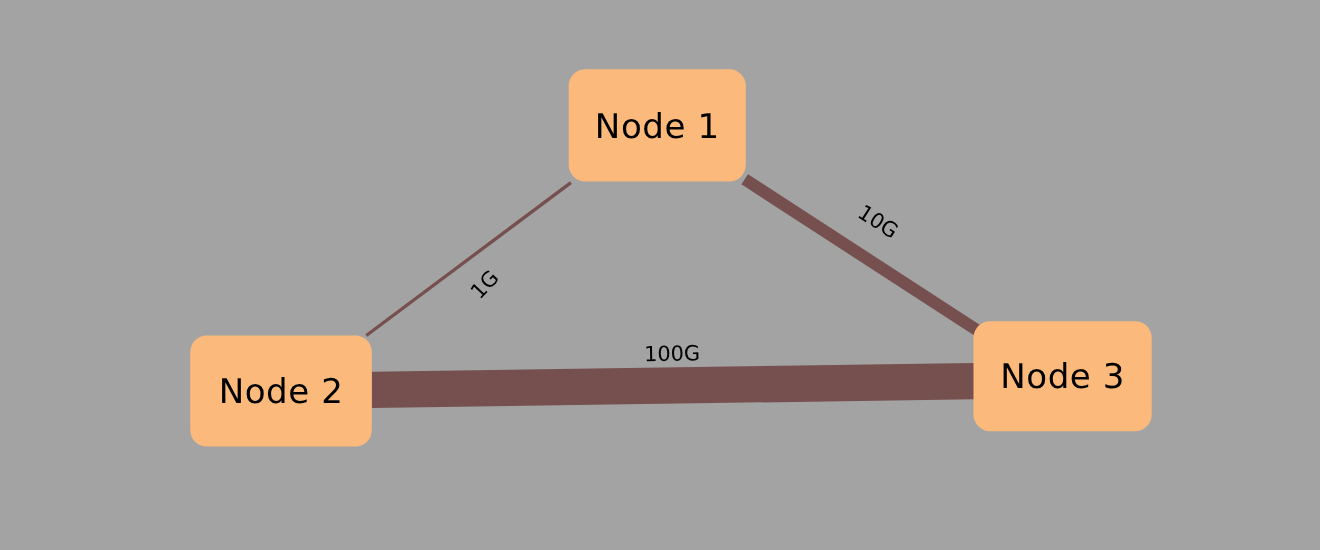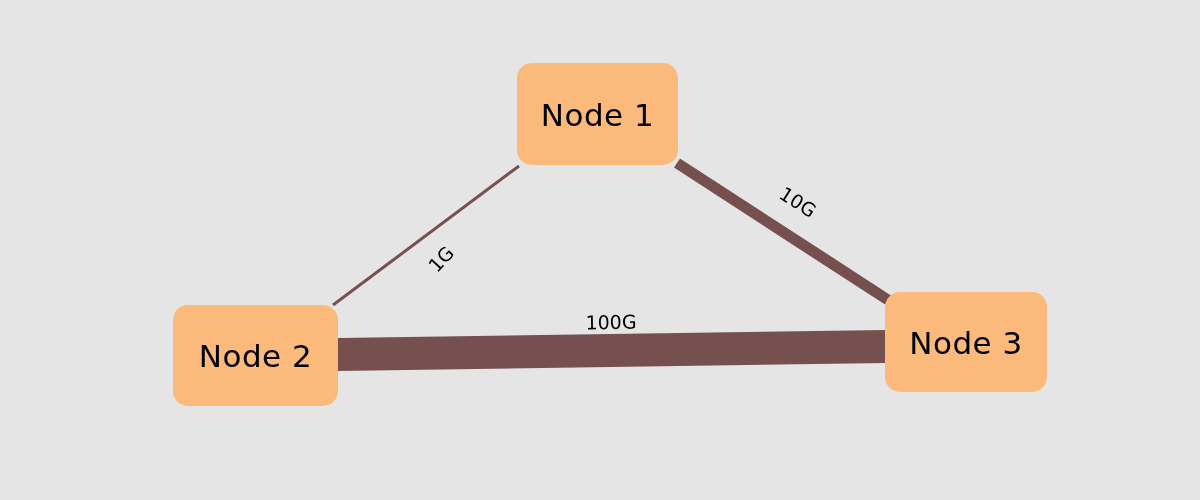--- a/index.html
+++ b/index.html
@@ -10,21 +10,21 @@
   body {
     width: 1200px;
     height: 500px;
     font-family: "DejaVu Sans", sans-serif;
     overflow: hidden;
   }
   #diagram-root {
     position: relative;
     width: 1200px;
     height: 500px;
-    background: #e5e5e5;
+    background: #a3a3a3;
   }
   #network-svg {
     position: absolute;
     left: 0;
     top: 0;
     width: 1200px;
     height: 500px;
     display: block;
   }
   .node-label-text {

